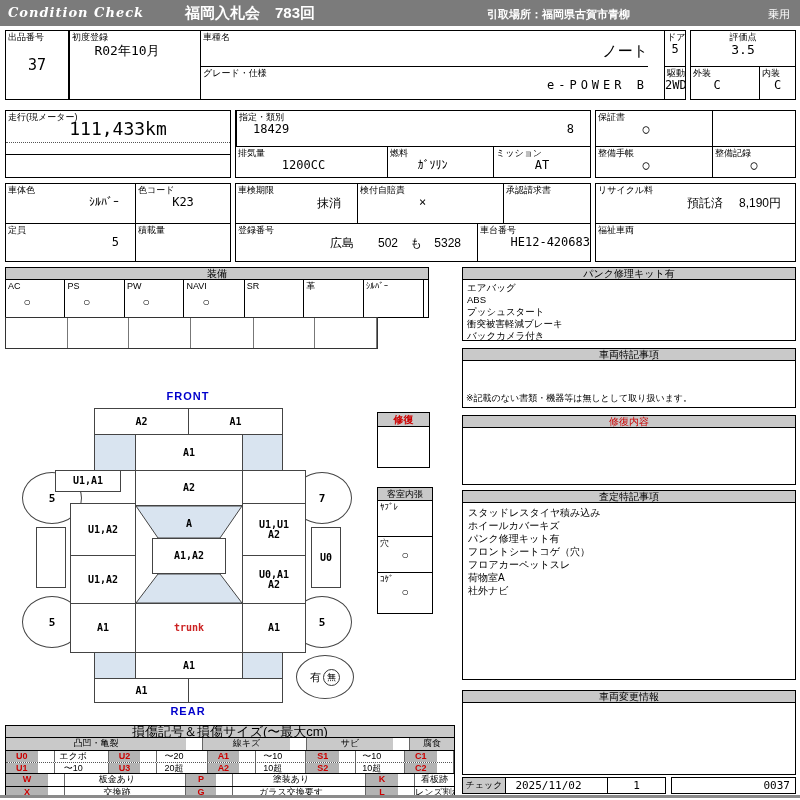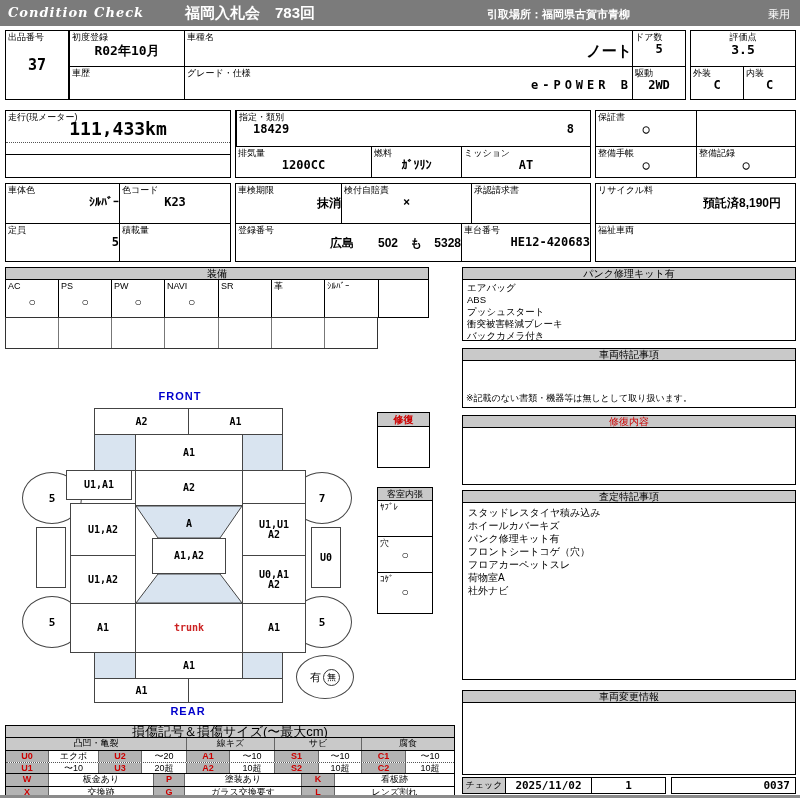--- a/index.html
+++ b/index.html
@@ -1,25 +1,25 @@
 <!DOCTYPE html>
 <html><head>
 <meta charset="utf-8">
 <style>
   html,body{margin:0;padding:0;}
   body{width:800px;height:800px;position:relative;background:#fff;color:#000;
        font-family:"Liberation Sans","DejaVu Sans",sans-serif;overflow:hidden;}
   .abs{position:absolute;box-sizing:border-box;}
   .box{position:absolute;box-sizing:border-box;border:1px solid #000;background:#fff;}
-  .row{display:flex;box-sizing:border-box;}
+  .row{display:flex;box-sizing:border-box;gap:16px;}
   .c{box-sizing:border-box;position:relative;overflow:hidden;}
   .bl{border-left:1px solid #000;}
   .bt{border-top:1px solid #000;}
   .lbl{display:block;font-size:9px;line-height:10px;padding:1px 2px 0;text-align:left;white-space:nowrap;}
-  .val{display:block;text-align:center;font-weight:bold;font-size:12px;
+  .val{display:block;text-align:center;font-weight:normal;font-size:12px;
        font-family:"DejaVu Sans Mono","Liberation Mono",monospace;white-space:nowrap;}
   .val.left{text-align:right;padding-left:8px;}
   .big{font-size:15px;}
   
   .topbar{position:absolute;left:0;top:0;width:800px;height:26px;background:#7b7b7b;color:#fff;}
   .topbar .brand{position:absolute;left:8px;top:5px;font-family:"DejaVu Serif","Liberation Serif",serif;
                  font-style:italic;font-weight:bold;font-size:13px;letter-spacing:1px;}
   .topbar .auction{position:absolute;left:185px;top:4px;font-weight:bold;font-size:15px;}
   .topbar .pickup{position:absolute;left:487px;top:7px;font-weight:bold;font-size:11px;}
   .topbar .cat{position:absolute;right:10px;top:7px;font-size:11px;}
@@ -76,24 +76,20 @@
   <span class="val big" style="margin-top:14px">37</span>
 </div>
 
 <div class="box" style="left:69px;top:30px;width:617px;height:70px">
   <div class="row" style="height:100%">
     <div class="c" style="width:114px;display:flex;flex-direction:column">
       <div class="c" style="height:35px">
         <span class="lbl">初度登録</span>
         <span class="val" style="font-size:13px">R02年10月</span>
       </div>
-      <div class="c bt" style="flex:1">
-        <span class="lbl">車歴</span>
-        <span class="val"></span>
-      </div>
     </div>
     <div class="c bl" style="width:448px;display:flex;flex-direction:column">
       <div class="c" style="height:35px">
         <span class="lbl">車種名</span>
         <span class="val left big" style="font-family:inherit">ノート</span>
       </div>
       <div class="c bt" style="flex:1">
         <span class="lbl">グレード・仕様</span>
         <span class="val left" style="letter-spacing:4px">e-POWER B</span>
       </div>
@@ -338,34 +334,34 @@
     </div>
     <div class="c bl" style="flex:1;text-align:center">
       <span class="val" style="font-size:11px;line-height:15px">1</span>
     </div>
   </div>
 </div>
 <div class="box" style="left:671px;top:777px;width:125px;height:17px">
   <span class="val" style="font-size:11px;line-height:15px;text-align:right;padding-right:5px">0037</span>
 </div>
 
-<span class="dirlbl" style="left:132px;top:390px">FRONT</span>
+<span class="dirlbl" style="left:140px;top:390px">FRONT</span>
 <span class="dirlbl" style="left:140px;top:705px">REAR</span>
 
 <div class="wheel" style="left:22px;top:472px;width:60px;height:52px">5</div>
 <div class="wheel" style="left:292px;top:472px;width:60px;height:52px">7</div>
 <div class="wheel" style="left:22px;top:596px;width:60px;height:52px">5</div>
 <div class="wheel" style="left:292px;top:596px;width:60px;height:52px">5</div>
 
 <div class="dcell" style="left:94px;top:408px;width:95px;height:27px">A2</div>
 <div class="dcell" style="left:188px;top:408px;width:95px;height:27px">A1</div>
 <div class="dcell dblue" style="left:94px;top:434px;width:42px;height:37px"></div>
 <div class="dcell" style="left:135px;top:434px;width:108px;height:37px">A1</div>
 <div class="dcell dblue" style="left:242px;top:434px;width:41px;height:37px"></div>
-<div class="dcell" style="left:66px;top:470px;width:66px;height:30px">U1,A1</div>
+<div class="dcell" style="left:55px;top:470px;width:66px;height:22px">U1,A1</div>
 <div class="dcell" style="left:135px;top:470px;width:108px;height:36px">A2</div>
 <div class="dcell" style="left:242px;top:470px;width:64px;height:34px"></div>
 <div class="dcell" style="left:70px;top:503px;width:66px;height:53px">U1,A2</div>
 <div class="dcell" style="left:242px;top:503px;width:64px;height:53px;flex-direction:column">
   <span>U1,U1</span>
   <span>A2</span>
 </div>
 <svg class="trap" style="left:135px;top:505px" width="108" height="34">
   <polygon points="1,1 107,1 85,33 23,33" fill="#d9e4f0" stroke="#444" stroke-width="1"></polygon>
   <text x="54" y="22" text-anchor="middle" font-size="10" font-weight="bold" font-family="DejaVu Sans Mono, monospace">A</text>

